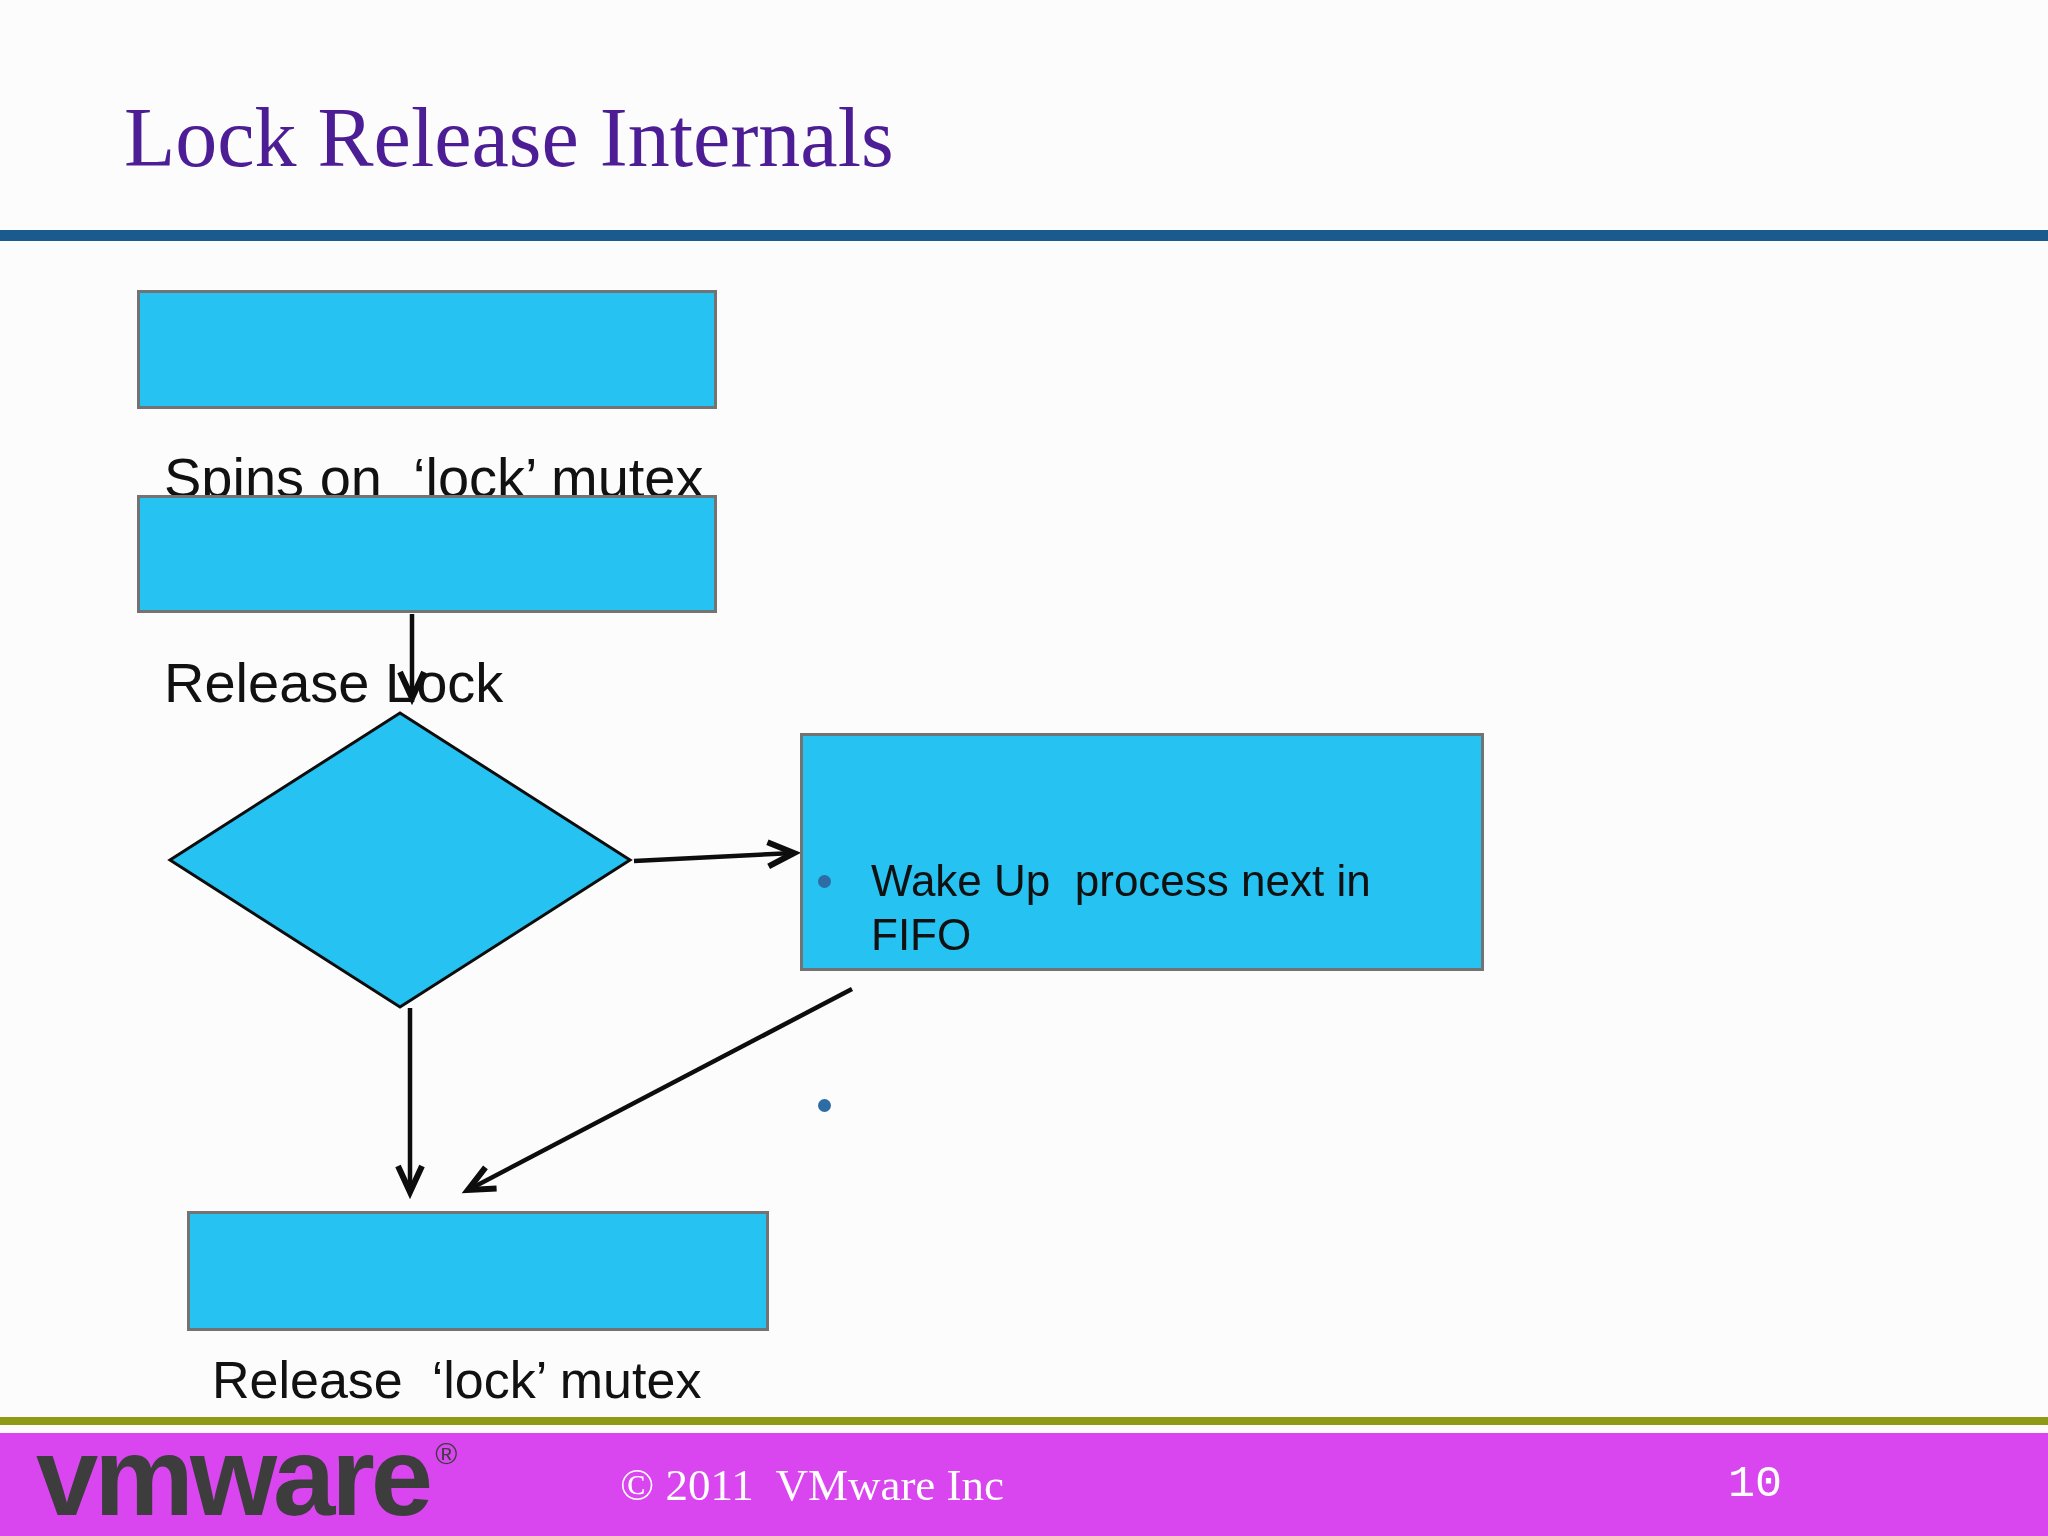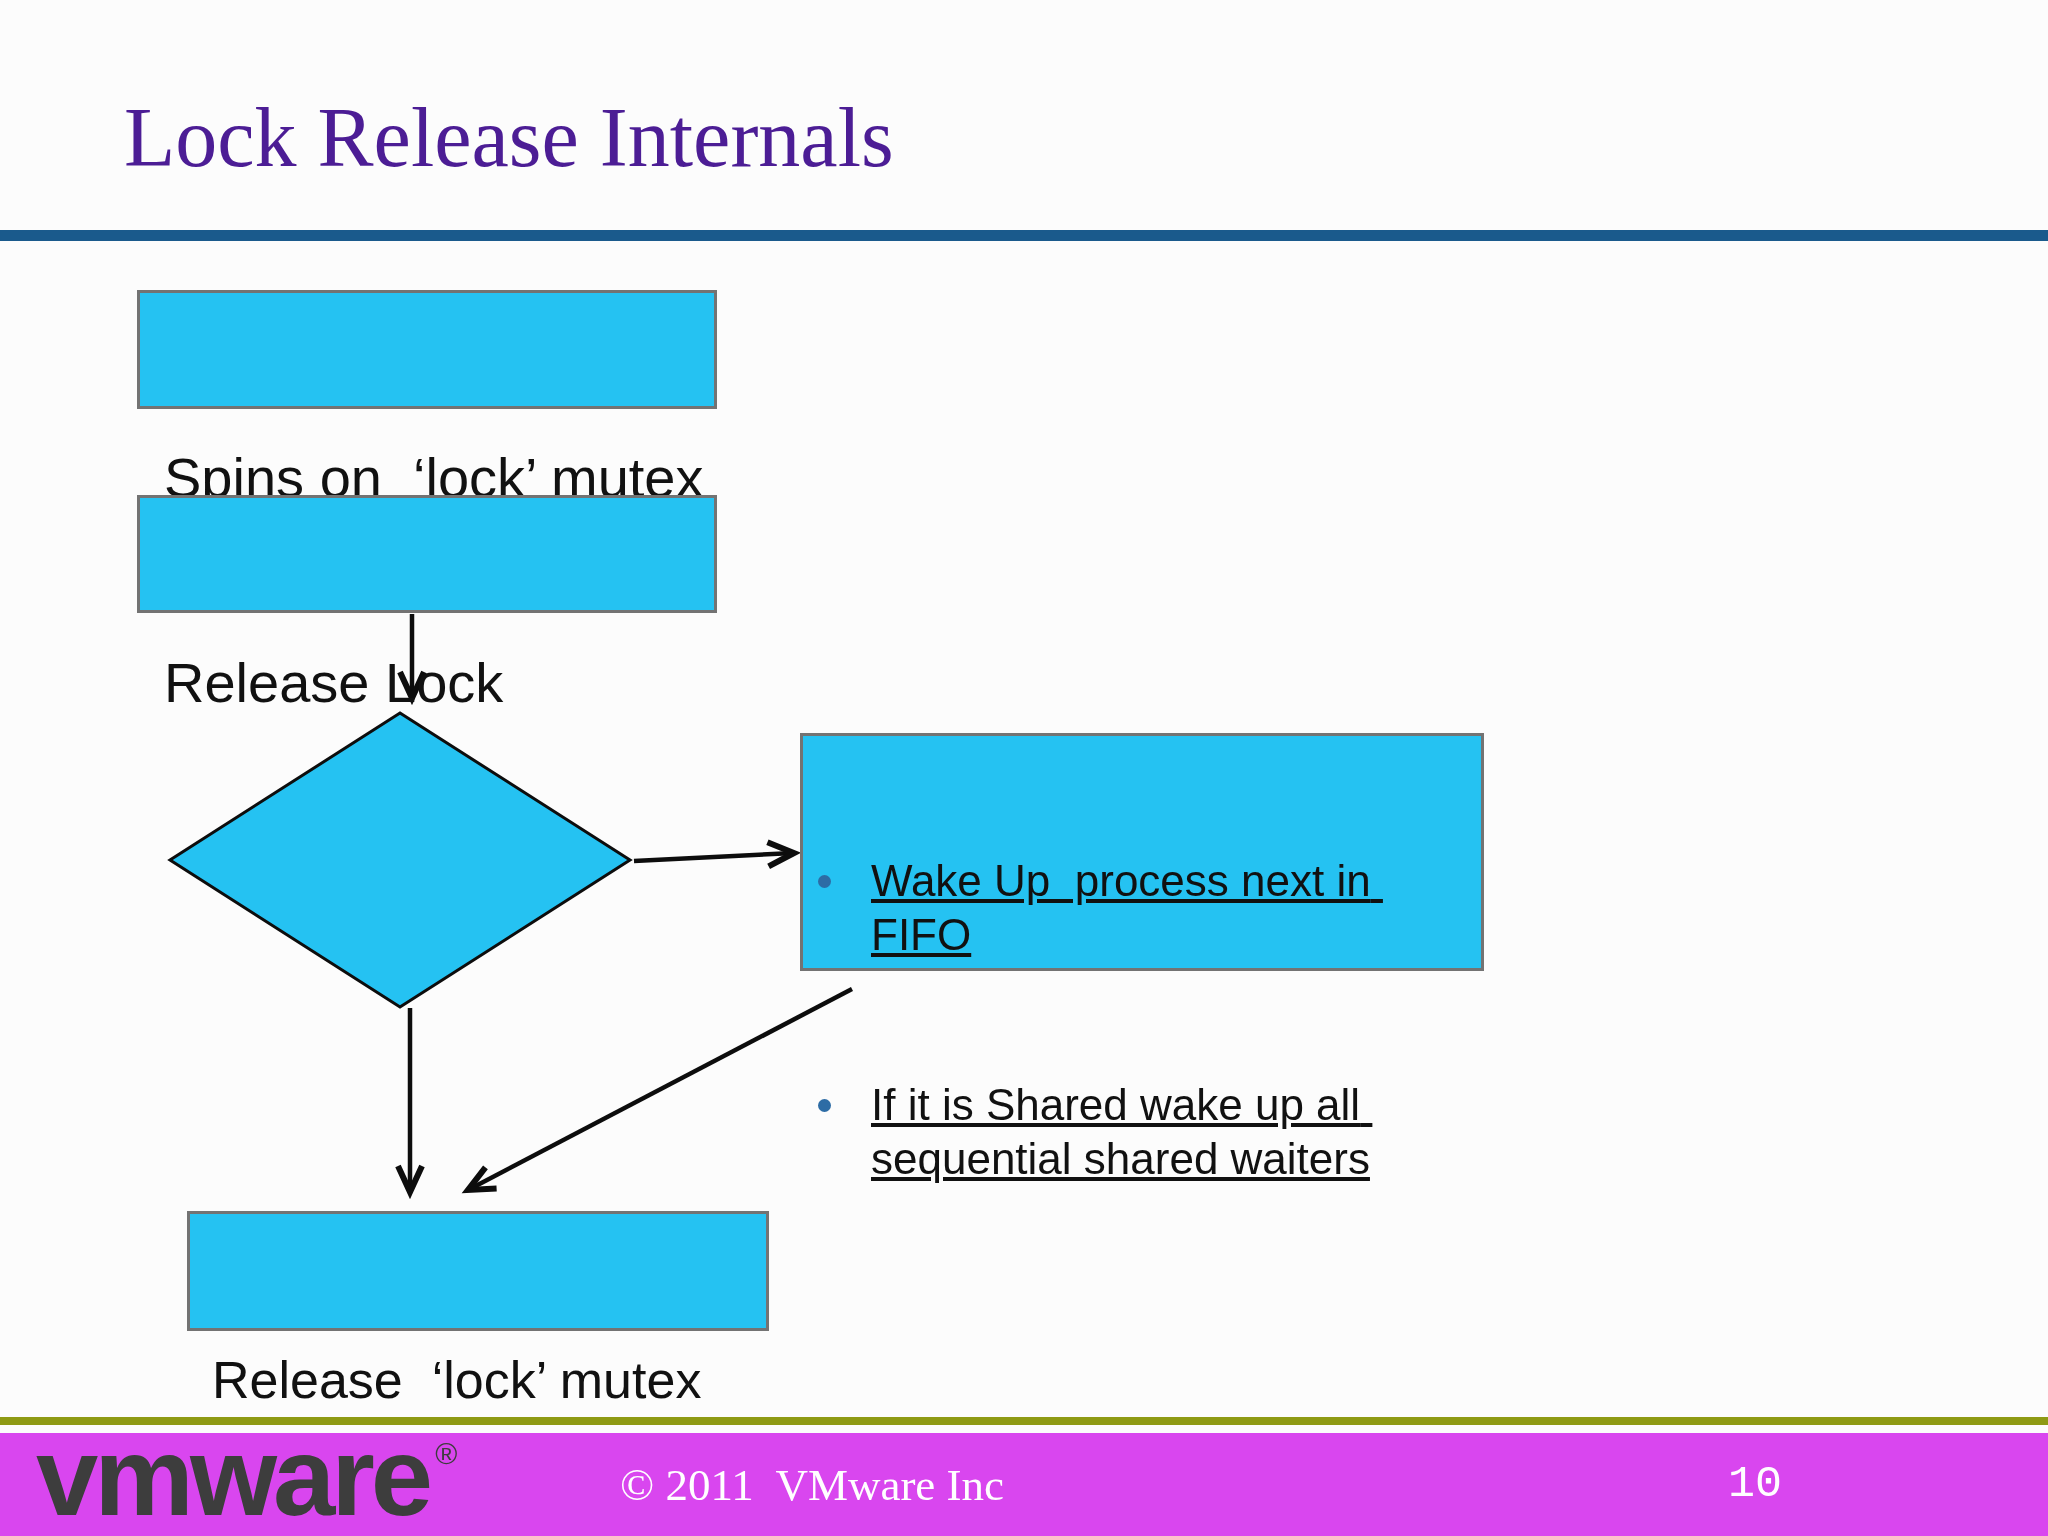--- a/index.html
+++ b/index.html
@@ -34,21 +34,21 @@
   }
   .node .lbl{display:block;}
   .box-spins{left:137px;top:290px;width:580px;height:119px;padding:22px 10px 0 24px;}
   .box-release{left:137px;top:495px;width:580px;height:118px;padding:22px 10px 0 24px;}
   .box-mutex{left:187px;top:1211px;width:582px;height:120px;padding:16px 10px 0 22px;font-size:52px;}
   
   .box-wake{
     left:800px;top:733px;width:684px;height:238px;
     padding:10px 20px 0 15px;font-size:44px;line-height:54px;
   }
-  .bullet-row{display:flex;align-items:flex-start;text-decoration:underline;}
+  .bullet-row{display:flex;align-items:flex-start;}
   .bullet-row + .bullet-row{margin-top:8px;}
   .dot{
     flex:0 0 auto;
     width:13px;height:13px;border-radius:50%;
     background:#2d6ca5;
     margin:21px 40px 0 0;
   }
   .btext{display:block;max-width:560px;white-space:pre-wrap;}
   
   .diamond-label{
@@ -123,21 +123,20 @@
   </div>
 
 
   <div class="node box-wake">
     <div class="bullet-row">
       <span class="dot"></span>
       <span class="btext">Wake Up  process next in FIFO</span>
     </div>
     <div class="bullet-row">
       <span class="dot"></span>
-      <span class="btext">If it is Shared wake up all sequential shared waiters</span>
     </div>
   </div>
 
   <div class="node box-mutex">
     <span class="lbl">Release  ‘lock’ mutex</span>
   </div>
 
   <div class="footer-olive"></div>
   <div class="footer-bar">
     <div class="logo">

